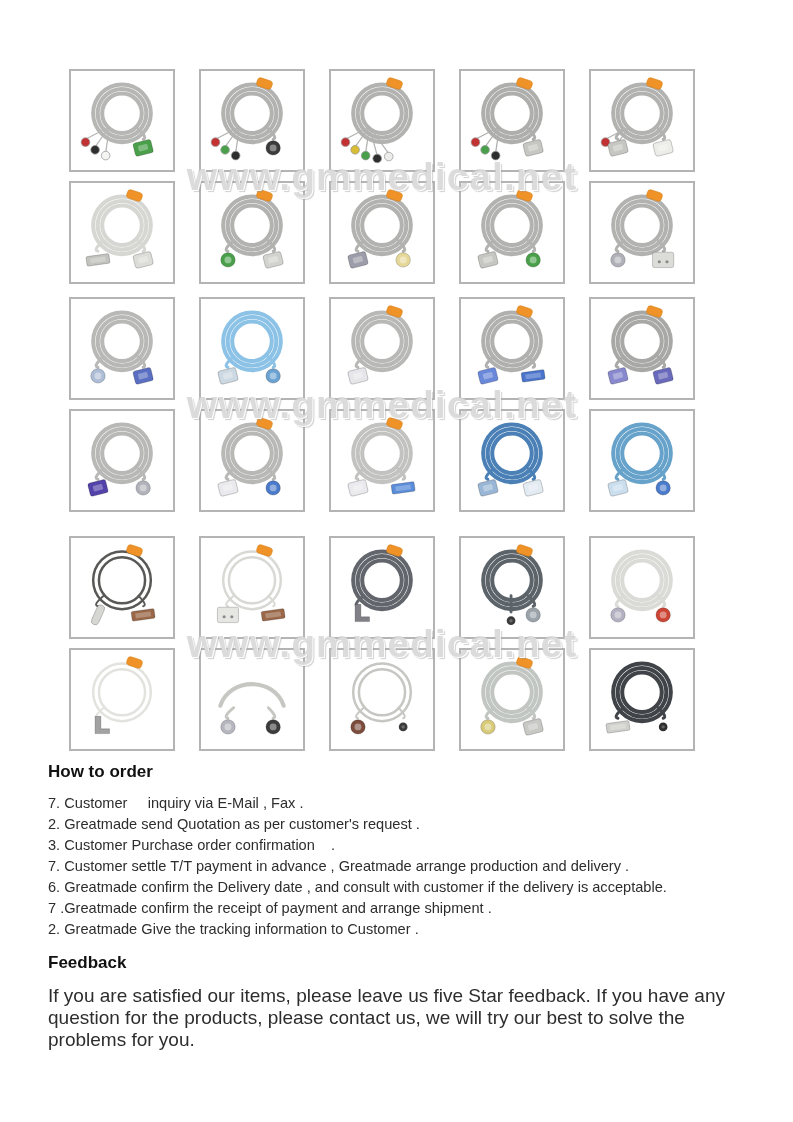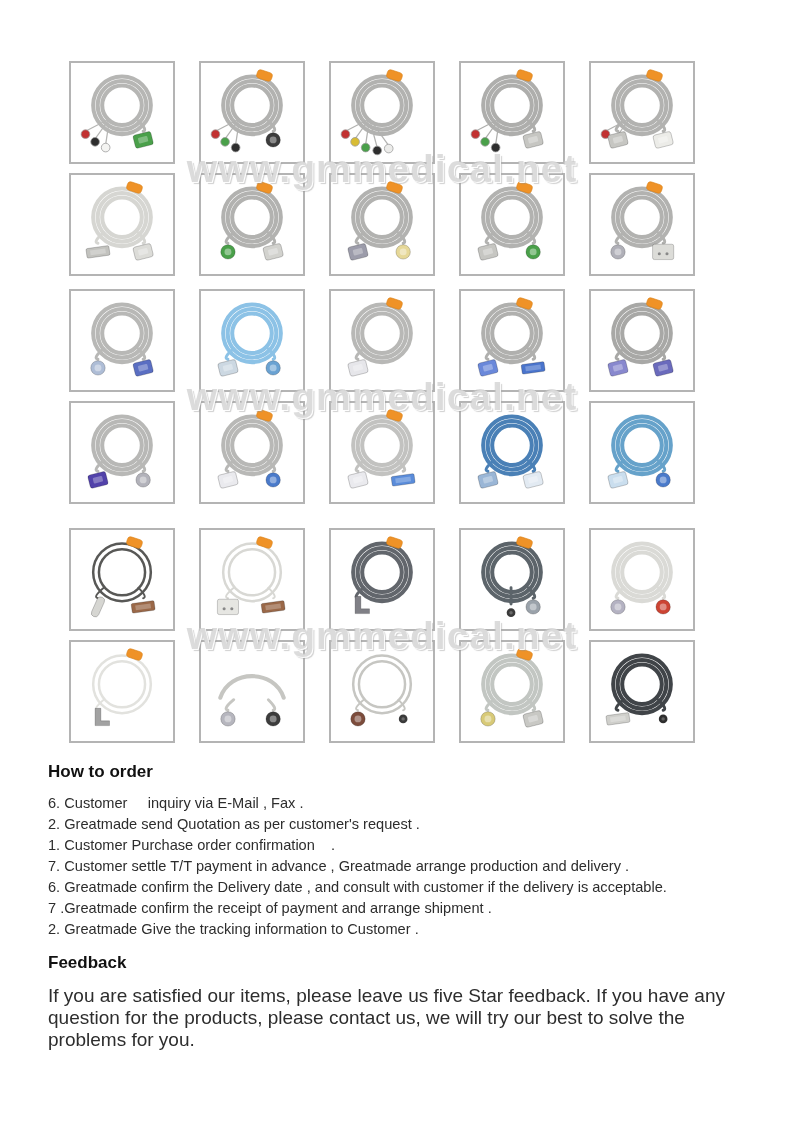--- a/index.html
+++ b/index.html
@@ -1,20 +1,20 @@
 <!DOCTYPE html>
 <html><head>
 <meta charset="utf-8">
 <style>
   html,body{margin:0;padding:0;}
   body{
     width:793px;height:1122px;background:#ffffff;position:relative;overflow:hidden;
     font-family:"Liberation Sans", sans-serif;
   }
-  .grid-area{position:absolute;left:0;top:8px;width:632px;height:747px;}
+  .grid-area{position:absolute;left:0;top:16px;width:632px;height:747px;}
   .block{
     position:absolute;left:69px;width:626px;height:215px;
     display:grid;grid-template-columns:repeat(5,106px);grid-auto-rows:103px;
     column-gap:24px;row-gap:9px;
   }
   #block-0{top:53px}
   #block-1{top:281px}
   #block-2{top:520px}
   .cell{
     box-sizing:border-box;border:2px solid #b4b4b4;background:#ffffff;
@@ -601,23 +601,23 @@
             <rect x="-8" y="-2.5" width="16" height="5" fill="#ffffff" opacity="0.25"></rect>
           </g>
         </svg>
       </div>
     </section>
 </div>
 
 <div class="text-area">
   <h2 class="section-title">How to order</h2>
   <div class="steps">
-    <div class="step">6. Customer     inquiry via E-Mail , Fax .</div>
+    <div class="step">7. Customer     inquiry via E-Mail , Fax .</div>
     <div class="step">2. Greatmade send Quotation as per customer's request .</div>
-    <div class="step">1. Customer Purchase order confirmation    .</div>
+    <div class="step">3. Customer Purchase order confirmation    .</div>
     <div class="step">7. Customer settle T/T payment in advance , Greatmade arrange production and delivery .</div>
     <div class="step">6. Greatmade confirm the Delivery date , and consult with customer if the delivery is acceptable.</div>
     <div class="step">7 .Greatmade confirm the receipt of payment and arrange shipment .</div>
     <div class="step">2. Greatmade Give the tracking information to Customer .</div>
   </div>
   <h2 class="section-title feedback-title">Feedback</h2>
   <p class="feedback-body">If you are satisfied our items, please leave us five Star feedback. If you have any question for the products, please contact us, we will try our best to solve the problems for you.</p>
 </div>
 
 </body></html>

